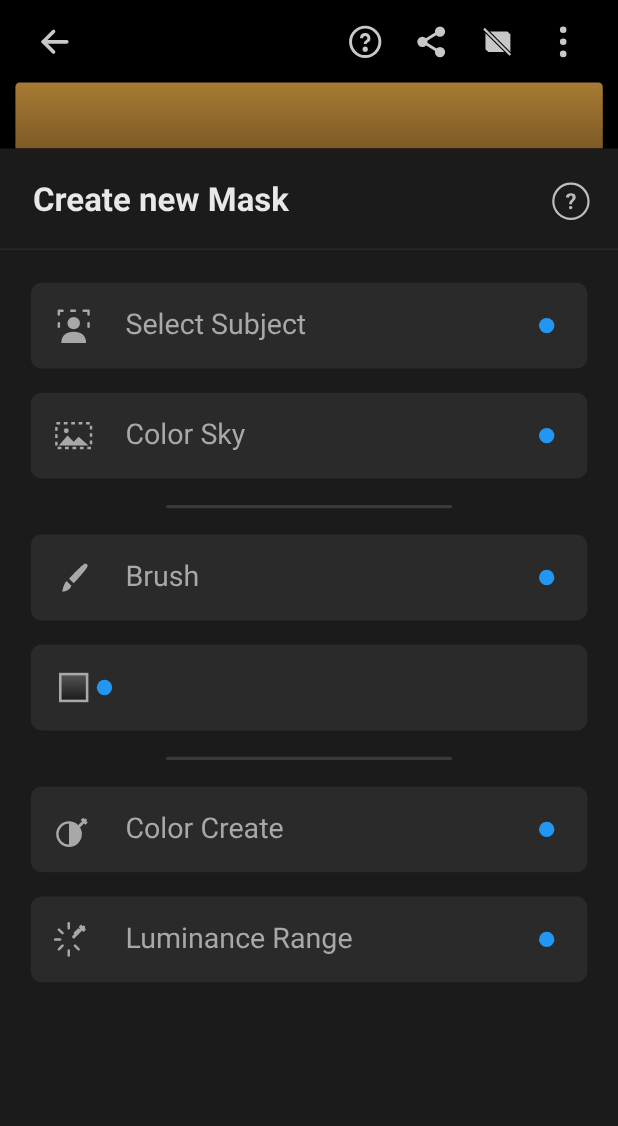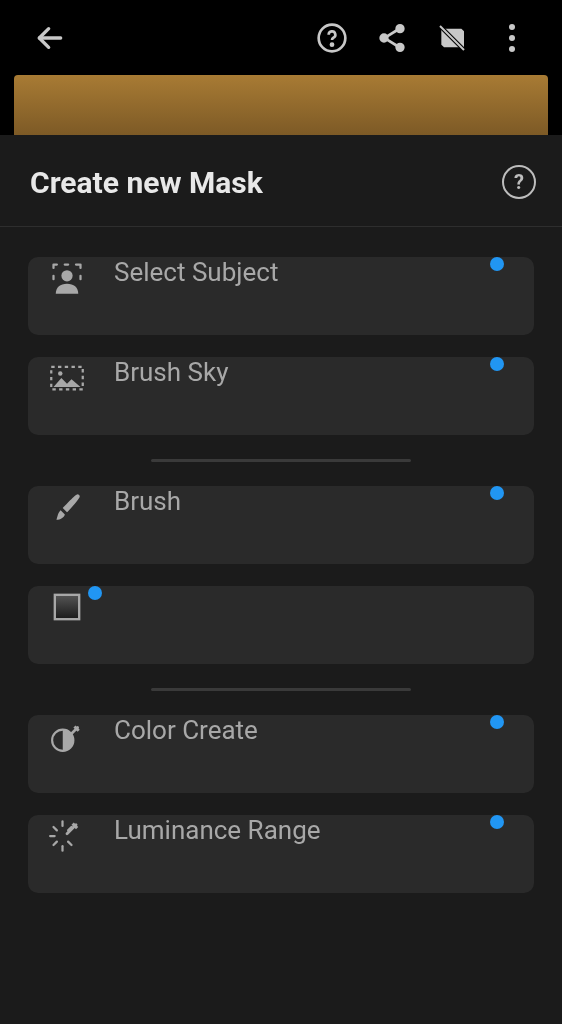--- a/index.html
+++ b/index.html
@@ -52,20 +52,21 @@
   .panel {
     position: absolute;
     top: 135px;
     left: 0;
     right: 0;
     bottom: 0;
     background: #1b1b1b;
   }
   .panel-header {
     display: flex;
+    align-items: center;
     justify-content: space-between;
     padding: 30px 26px 26px 30px;
     border-bottom: 1px solid #2e2e2e;
   }
   .panel-title {
     color: #e8e8e8;
     font-size: 30px;
     font-weight: 700;
   }
   .help-circle {
@@ -85,21 +86,21 @@
     padding: 30px 28px 0 28px;
     display: flex;
     flex-direction: column;
     gap: 22px;
   }
   .option-item {
     background: #2a2a2a;
     border-radius: 10px;
     height: 78px;
     display: flex;
-    align-items: flex-start;
+    align-items: center;
     padding: 0 30px 0 18px;
     position: relative;
   }
   .option-icon {
     width: 42px;
     height: 42px;
     display: flex;
     align-items: center;
     justify-content: center;
     color: #a8a8a8;
@@ -193,21 +194,21 @@
     </div>
 
     <div class="option-item">
       <div class="option-icon">
         <svg viewBox="0 0 32 32" width="36" height="36">
           <rect x="2" y="6" width="28" height="20" stroke="#a8a8a8" stroke-width="2" stroke-dasharray="3 3" fill="none"></rect>
           <path d="M4 24l7-8 5 5 4-4 8 7H4z" fill="#a8a8a8"></path>
           <circle cx="10" cy="12" r="2" fill="#a8a8a8"></circle>
         </svg>
       </div>
-      <div class="option-label">Brush Sky</div>
+      <div class="option-label">Color Sky</div>
       <div class="blue-dot"></div>
     </div>
 
     <div class="divider"></div>
 
     <div class="option-item">
       <div class="option-icon">
         <svg viewBox="0 0 32 32" width="34" height="34">
           <path d="M26 4c1 0 2 1 2 2 0 2-10 13-12 15l-4-4c2-2 12-13 14-13z" fill="#a8a8a8"></path>
           <path d="M10 19l4 4c-1 3-4 5-8 5 1-2 1-6 4-9z" fill="#a8a8a8"></path>

